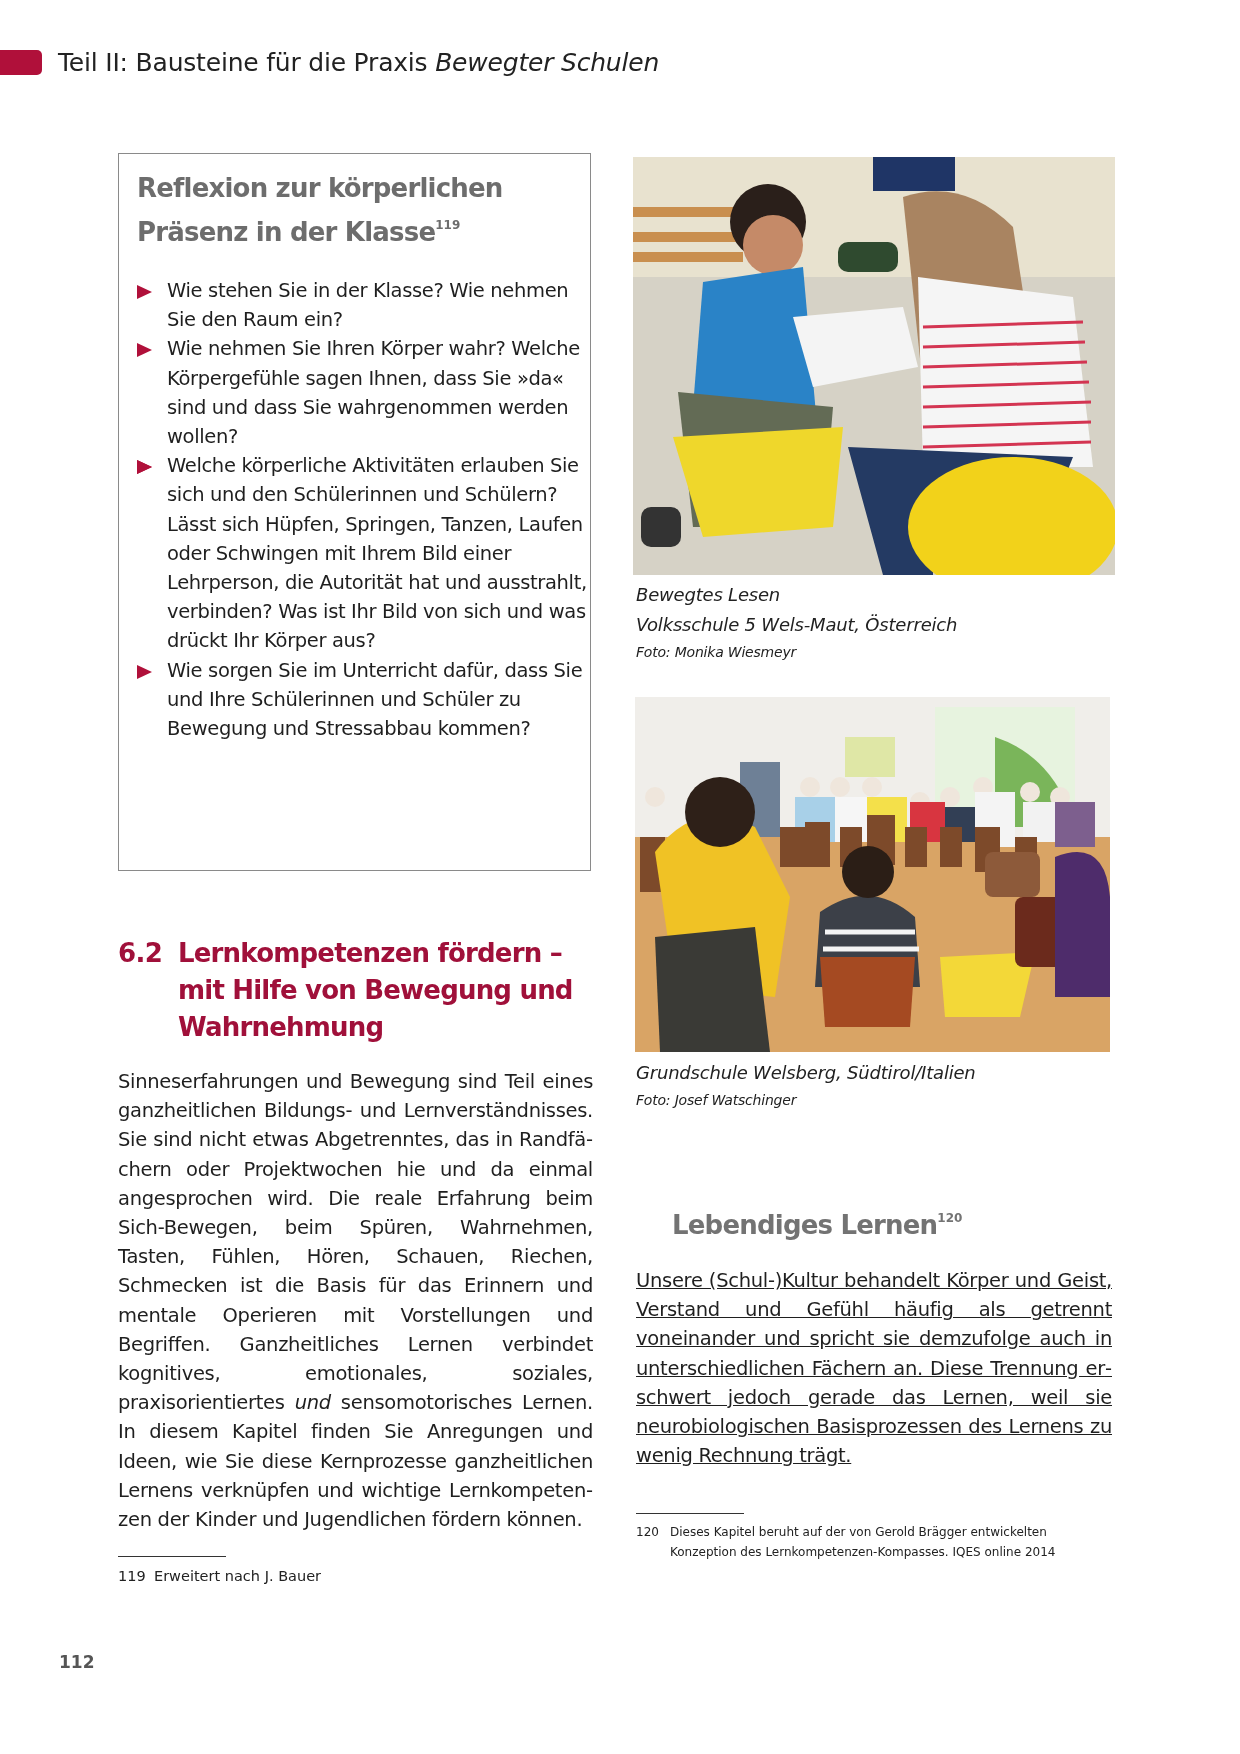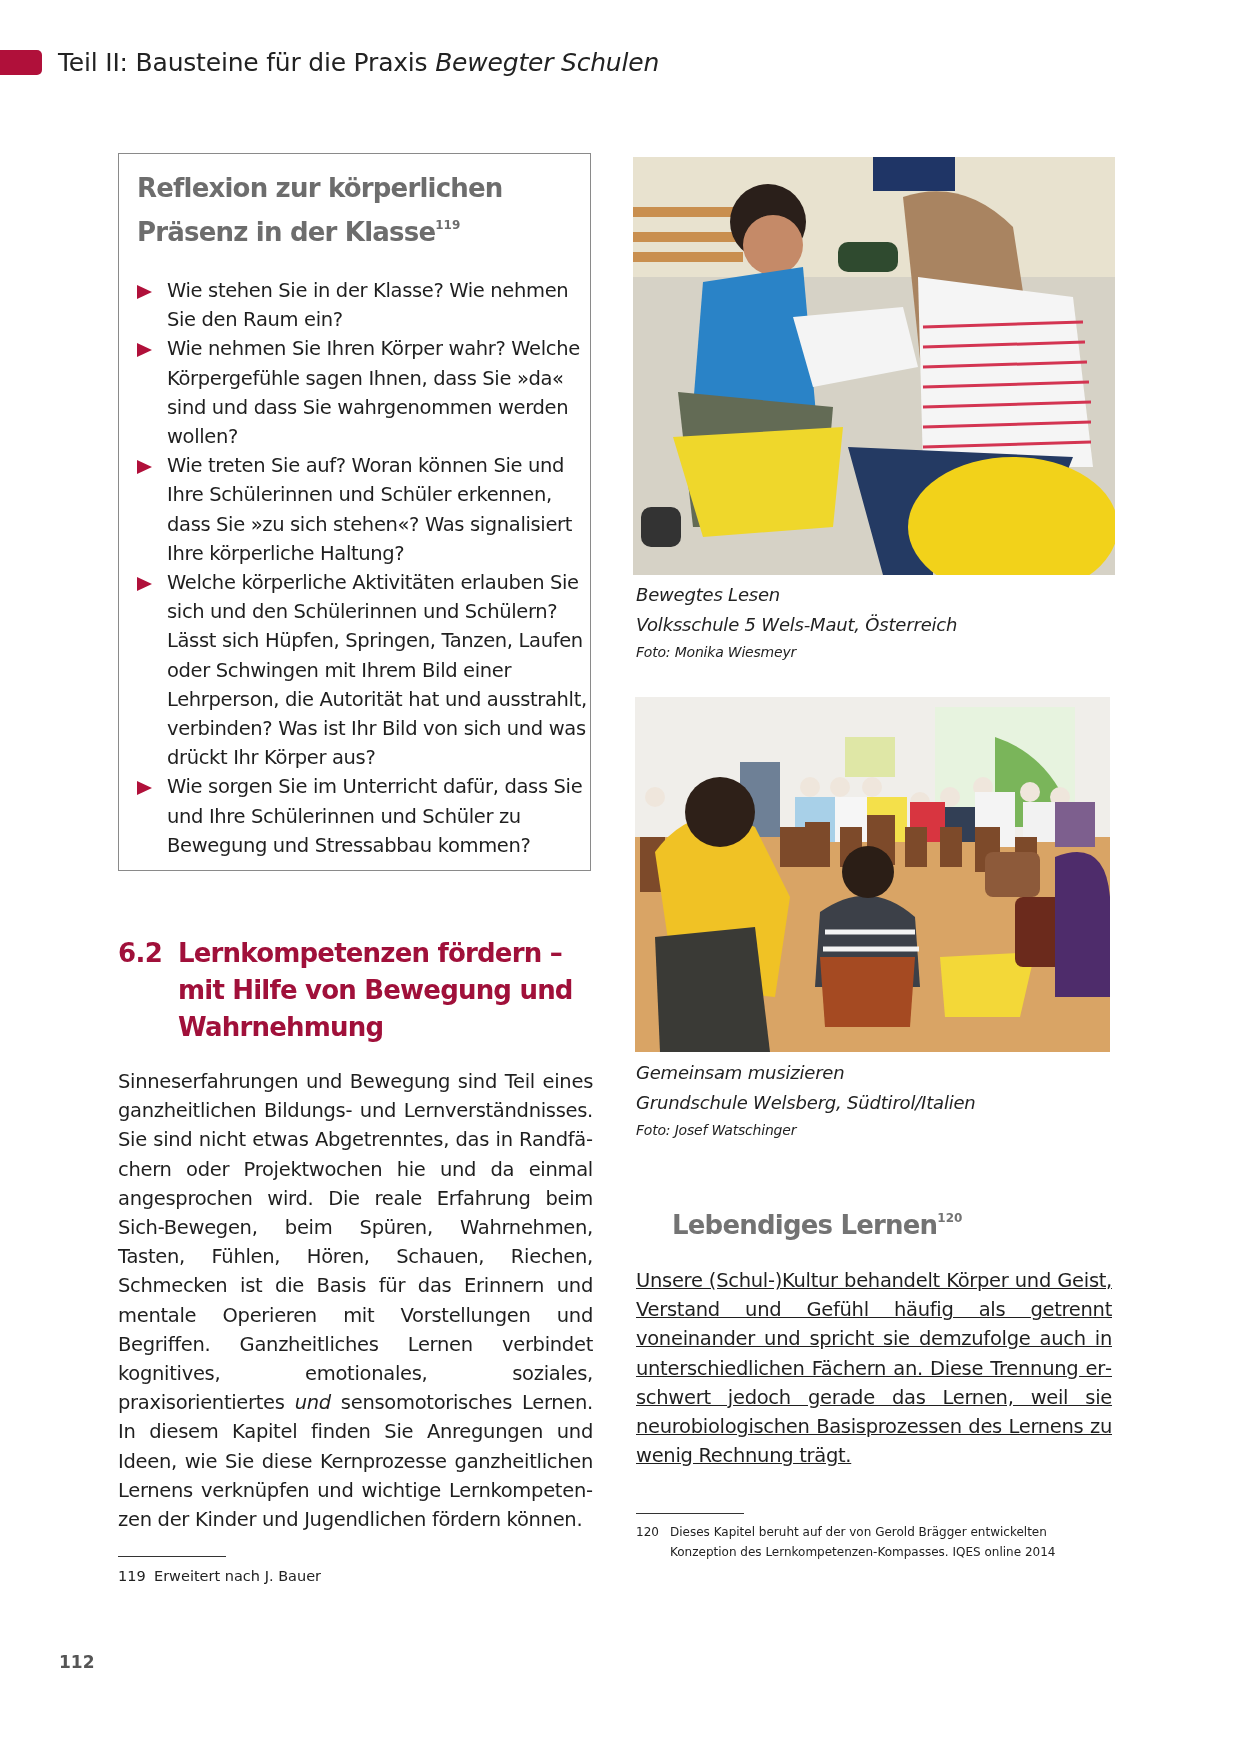--- a/index.html
+++ b/index.html
@@ -65,21 +65,21 @@
 <body>
 
 <div id="header-tab" class="abs"></div>
 <div id="header-text" class="abs"><span>Teil II: Bausteine für die Praxis</span> <em>Bewegter Schulen</em></div>
 
 <div id="reflect-box" class="abs"></div>
 <div id="reflect-title" class="abs"><span>Reflexion zur körperlichen Präsenz in der Klasse</span><sup class="fn">119</sup></div>
 <ul id="reflect-list" class="abs">
   <li><span class="bullet"></span><span>Wie stehen Sie in der Klasse? Wie nehmen Sie den Raum ein?</span></li>
   <li><span class="bullet"></span><span>Wie nehmen Sie Ihren Körper wahr? Wel­che Körpergefühle sagen Ihnen, dass Sie »da« sind und dass Sie wahrgenommen werden wollen?</span></li>
-  <li><span class="bullet"></span><span>Wie treten Sie auf? Woran können Sie und Ihre Schülerinnen und Schüler erkennen, dass Sie »zu sich stehen«? Was signalisiert Ihre körperliche Haltung?</span></li>
+  <li><span class="bullet"></span></li>
   <li><span class="bullet"></span><span>Welche körperliche Aktivitäten erlauben Sie sich und den Schülerinnen und Schülern? Lässt sich Hüpfen, Springen, Tanzen, Lau­fen oder Schwingen mit Ihrem Bild einer Lehrperson, die Autorität hat und aus­strahlt, verbinden? Was ist Ihr Bild von sich und was drückt Ihr Körper aus?</span></li>
   <li><span class="bullet"></span><span>Wie sorgen Sie im Unterricht dafür, dass Sie und Ihre Schülerinnen und Schüler zu Bewegung und Stressabbau kommen?</span></li>
 </ul>
 
 <div id="sec-num" class="abs">6.2</div>
 <div id="sec-title" class="abs">Lernkompetenzen fördern – mit Hilfe von Bewegung und Wahrnehmung</div>
 
 <div id="left-body" class="abs body-text"><span>Sinneserfahrungen und Bewegung sind Teil eines ganzheitlichen Bildungs- und Lernverständnisses. Sie sind nicht etwas Abgetrenntes, das in Randfä­chern oder Projektwochen hie und da einmal ange­sprochen wird. Die reale Erfahrung beim Sich-Be­wegen, beim Spüren, Wahrnehmen, Tasten, Füh­len, Hören, Schauen, Riechen, Schmecken ist die Basis für das Erinnern und mentale Operieren mit Vorstellungen und Begriffen. Ganzheitliches Lernen verbindet kognitives, emotionales, sozia­les, praxisorientiertes </span><em>und</em><span> sensomotorisches Ler­nen. In diesem Kapitel finden Sie Anregungen und Ideen, wie Sie diese Kernprozesse ganzheitlichen Lernens verknüpfen und wichtige Lernkompeten­zen der Kinder und Jugendlichen fördern können.</span></div>
 
 <div id="fn-rule-left" class="abs fn-rule"></div>
@@ -172,21 +172,20 @@
       </g>
     <circle cx="233" cy="175" r="26" fill="#2b1e16"></circle>
     <path d="M185 260 L280 260 L275 330 L190 330 Z" fill="#a54a22"></path>
     <path d="M305 260 L400 255 L385 320 L310 320 Z" fill="#f3d838"></path>
     <rect x="380" y="200" width="55" height="70" rx="8" fill="#6b2a1c"></rect>
     <rect x="350" y="155" width="55" height="45" rx="8" fill="#8d5a3a"></rect>
     <path d="M420 160 Q470 140 475 200 L475 300 L420 300 Z" fill="#4e2c6b"></path>
   </svg>
 </div>
 <div id="caption2" class="abs">
-  <div class="cap cap-title">Gemeinsam musizieren</div>
   <div class="cap cap-title">Grundschule Welsberg, Südtirol/Italien</div>
   <div class="cap cap-credit">Foto: Josef Watschinger</div>
 </div>
 
 <div id="lebend-title" class="abs"><span>Lebendiges Lernen</span><sup class="fn">120</sup></div>
 <div id="right-body" class="abs body-text">Unsere (Schul-)Kultur behandelt Körper und Geist, Verstand und Gefühl häufig als getrennt voneinander und spricht sie demzufolge auch in unterschiedlichen Fächern an. Diese Trennung er­schwert jedoch gerade das Lernen, weil sie neuro­biologischen Basisprozessen des Lernens zu wenig Rechnung trägt.</div>
 
 <div id="fn-rule-right" class="abs fn-rule"></div>
 <div id="fn-right" class="abs"><span class="fn-num">120</span><span class="fn-text">Dieses Kapitel beruht auf der von Gerold Brägger entwickelten Konzeption des Lernkompetenzen-Kompasses. IQES online 2014</span></div>
 

